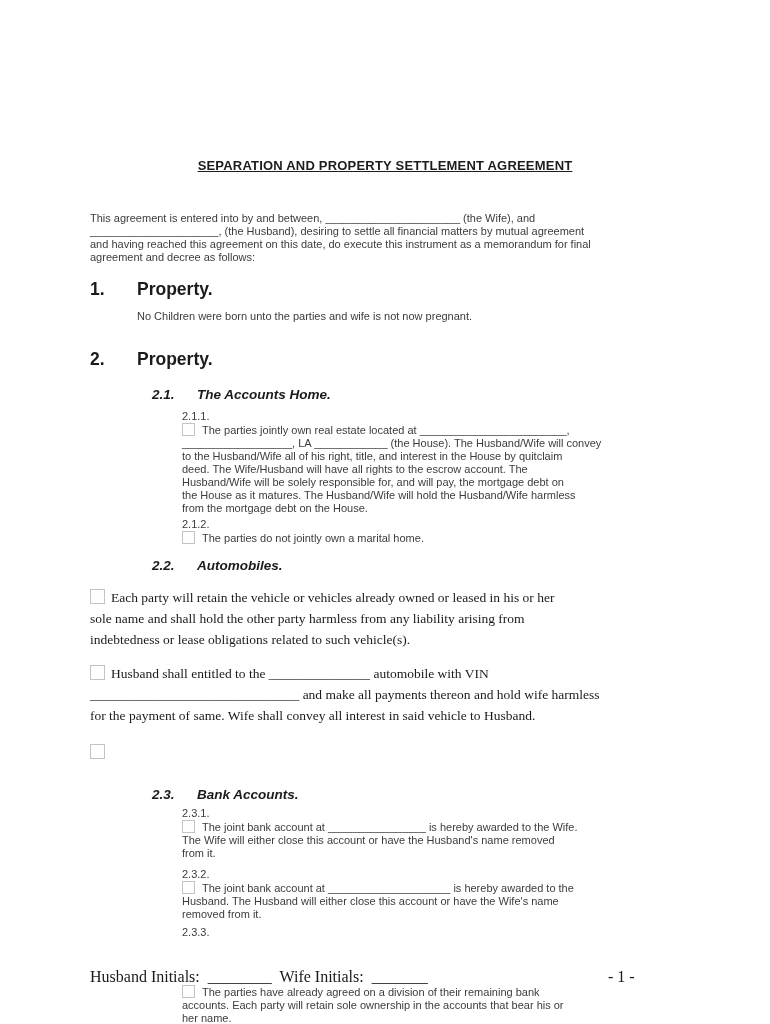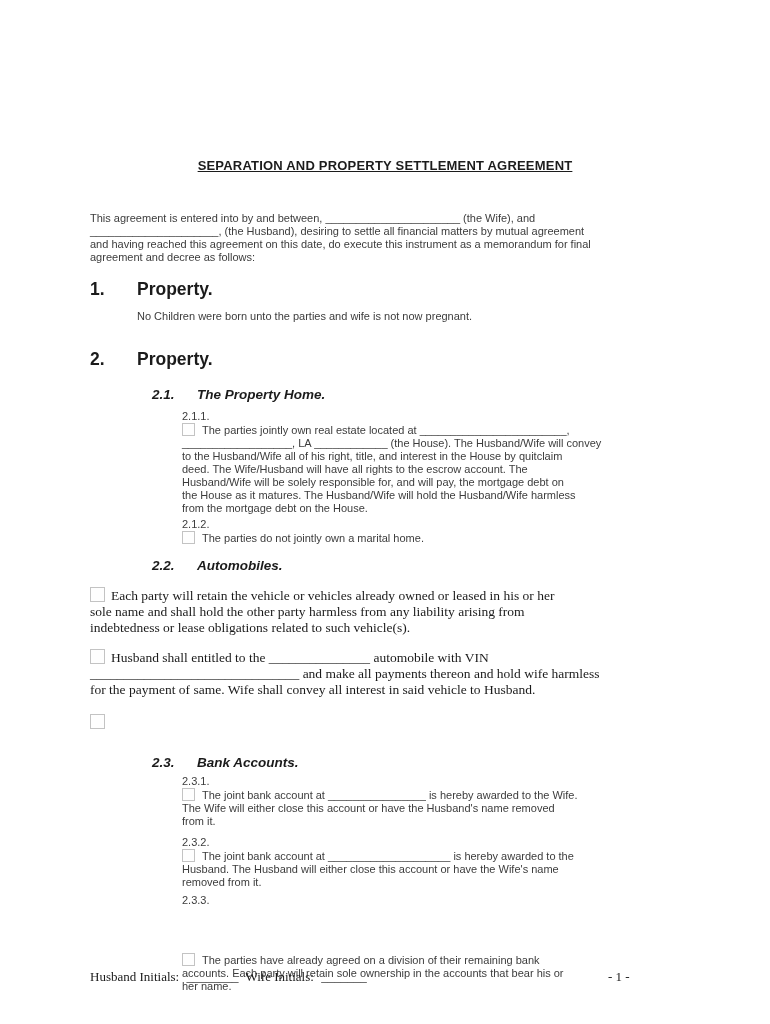--- a/index.html
+++ b/index.html
@@ -78,39 +78,39 @@
     width: 11px;
     height: 11px;
     border: 1px solid #c3c3c3;
     background: #fefefe;
     margin-right: 7px;
     vertical-align: -2px;
   }
   .serif-p {
     font-family: "Liberation Serif", serif;
     font-size: 13.5px;
-    line-height: 16px;
+    line-height: 21px;
     color: #1a1a1a;
   }
   .serif-p .cb {
     width: 13px;
     height: 13px;
     margin-right: 6px;
     vertical-align: -2px;
   }
   .mt-p1 { margin-top: 13px; }
   .mt-p2 { margin-top: 13px; }
   .mt-p3 { margin-top: 16px; }
   .footer {
     position: absolute;
     left: 90px;
     right: 90px;
     top: 969px;
     font-family: "Liberation Serif", serif;
-    font-size: 13px;
+    font-size: 16px;
     line-height: 16px;
     color: #1a1a1a;
   }
   .footer .part { margin-right: 4px; }
   .pagenum { position: absolute; left: 518px; top: 0; }
 </style>
 </head>
 <body>
 
 <div class="page">
@@ -131,21 +131,21 @@
 
   <div class="p-children">No Children were born unto the parties and wife is not now pregnant.</div>
 
   <div class="h1 mt-s2">
     <span class="num">2.</span>
     <span>Property.</span>
   </div>
 
   <div class="h2 mt-h21">
     <span class="num">2.1.</span>
-    <span>The Property Home.</span>
+    <span>The Accounts Home.</span>
   </div>
 
   <div class="item mt-i211">
     <span class="num">2.1.1.</span>
     <div class="body">
       <span class="cb"></span><span class="pre">The parties jointly own real estate located at ________________________,
 __________________, LA ____________ (the House). The Husband/Wife will convey
 to the Husband/Wife all of his right, title, and interest in the House by quitclaim
 deed. The Wife/Husband will have all rights to the escrow account. The
 Husband/Wife will be solely responsible for, and will pay, the mortgage debt on

